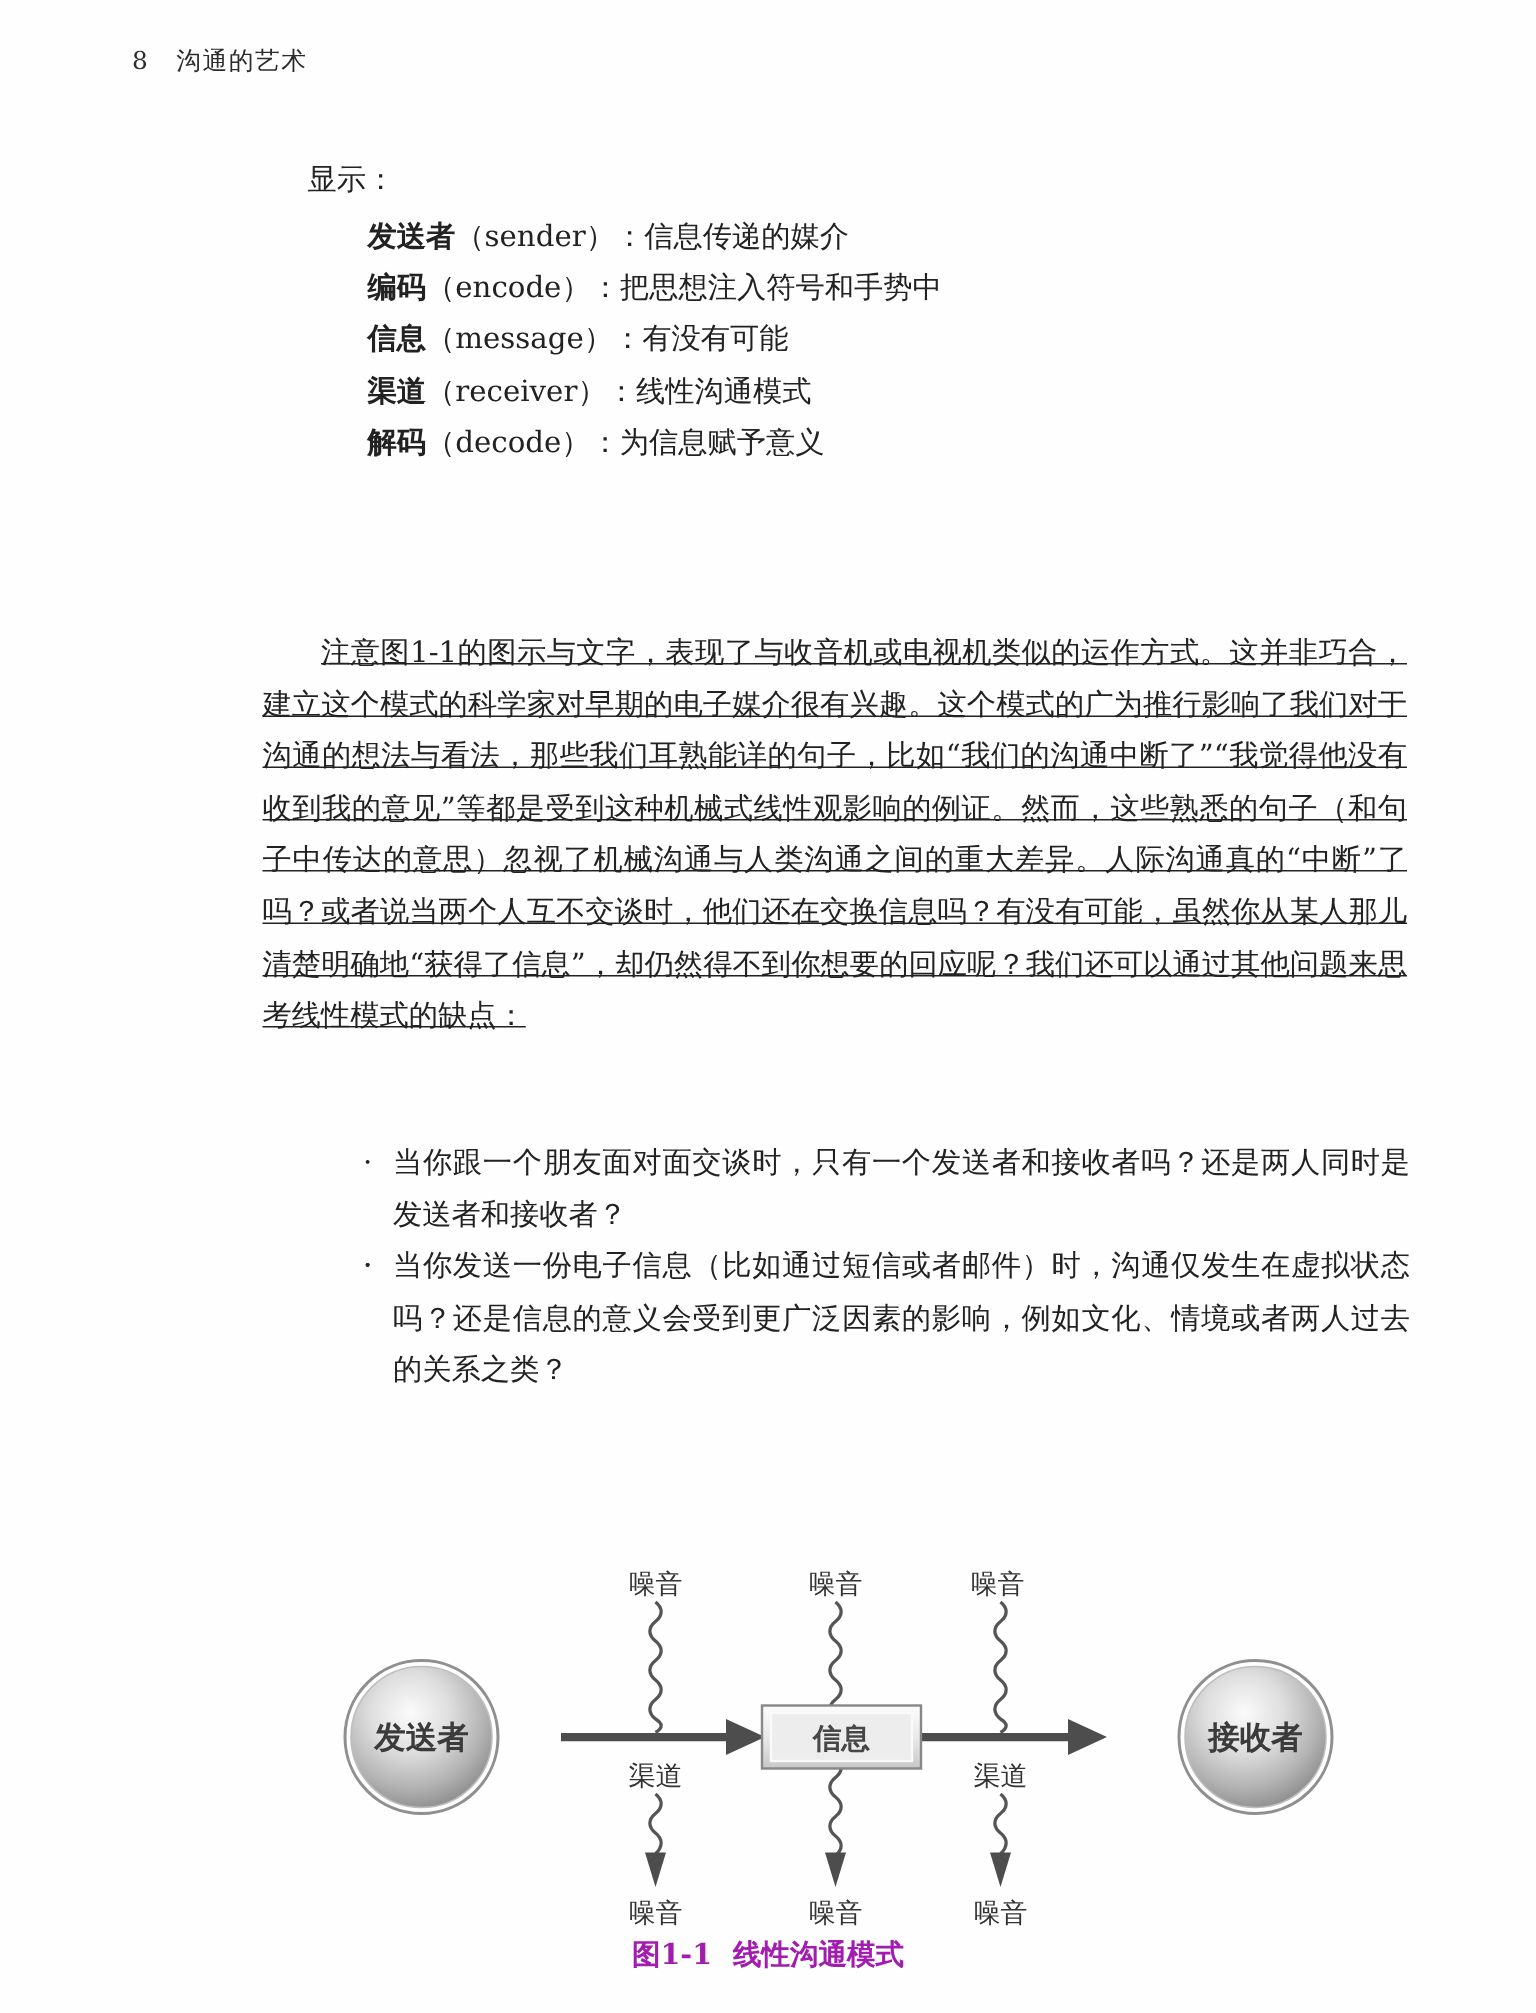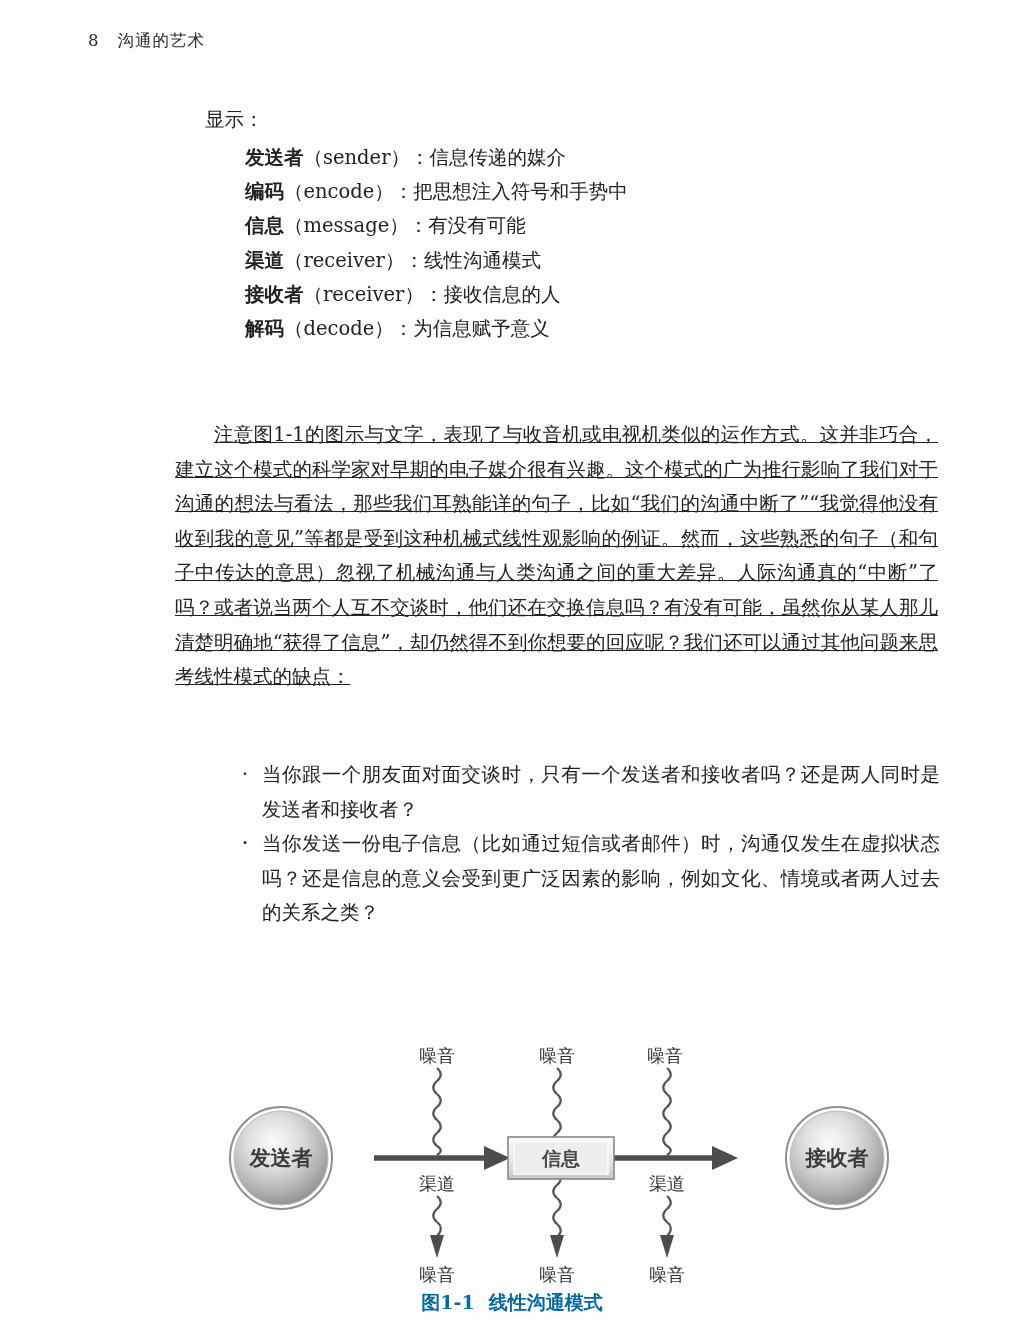--- a/index.html
+++ b/index.html
@@ -38,21 +38,21 @@
     margin:0;padding:0;list-style:none;
     font-size:19.5px;line-height:34.6px;text-align:justify;
   }
   .bullet-list li{position:relative;padding-left:22px;}
   .bullet-list .dot{position:absolute;left:2px;top:0;}
   .figure-wrap{
     position:absolute;top:1040px;left:0;width:1024px;height:250px;
   }
   .figure-caption{
     position:absolute;top:1290px;left:0;width:1024px;
-    text-align:center;font-size:19px;font-weight:bold;color:#0369a1;
+    text-align:center;font-size:19px;font-weight:bold;color:#a21caf;
   }
   .figure-caption .capnum{margin-right:14px;}
   svg text{font-family:"DejaVu Serif","Liberation Serif",serif;}
 </style>
 </head>
 <body>
 
 <div class="page">
 
   <div class="running-head">
@@ -66,23 +66,20 @@
       <span class="term">发送者</span><span>（sender）：</span><span>信息传递的媒介</span>
     </div>
     <div class="def-row">
       <span class="term">编码</span><span>（encode）：</span><span>把思想注入符号和手势中</span>
     </div>
     <div class="def-row">
       <span class="term">信息</span><span>（message）：</span><span>有没有可能</span>
     </div>
     <div class="def-row">
       <span class="term">渠道</span><span>（receiver）：</span><span>线性沟通模式</span>
-    </div>
-    <div class="def-row">
-      <span class="term">接收者</span><span>（receiver）：</span><span>接收信息的人</span>
     </div>
     <div class="def-row">
       <span class="term">解码</span><span>（decode）：</span><span>为信息赋予意义</span>
     </div>
   </div>
 
   <p class="body-paragraph">注意图1-1的图示与文字，表现了与收音机或电视机类似的运作方式。这并非巧合，建立这个模式的科学家对早期的电子媒介很有兴趣。这个模式的广为推行影响了我们对于沟通的想法与看法，那些我们耳熟能详的句子，比如“我们的沟通中断了”“我觉得他没有收到我的意见”等都是受到这种机械式线性观影响的例证。然而，这些熟悉的句子（和句子中传达的意思）忽视了机械沟通与人类沟通之间的重大差异。人际沟通真的“中断”了吗？或者说当两个人互不交谈时，他们还在交换信息吗？有没有可能，虽然你从某人那儿清楚明确地“获得了信息”，却仍然得不到你想要的回应呢？我们还可以通过其他问题来思考线性模式的缺点：</p>
 
   <ul class="bullet-list">
     <li>

